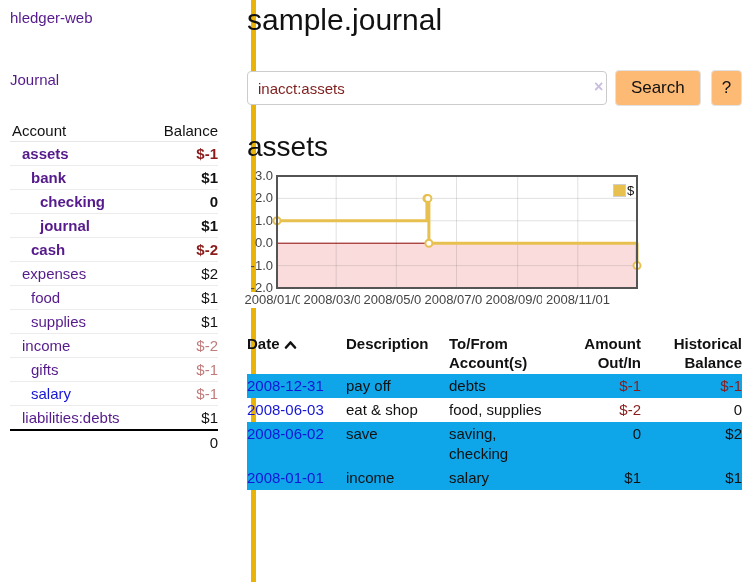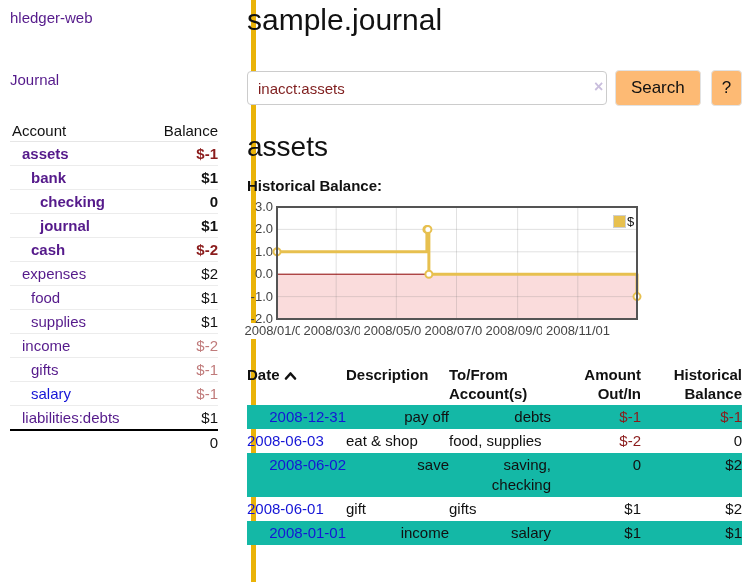--- a/index.html
+++ b/index.html
@@ -62,21 +62,21 @@
             font-size:13px; color:#111; }
   .legend-swatch { width:13px; height:13px; background:#e7c04f; border:1px solid #cfcfcf;
                    display:inline-block; margin-right:1px; }
 
   
   .register { margin-top:18px; width:495px; border-collapse:collapse; font-size:15px; }
   .register th { font-weight:bold; text-align:left; vertical-align:top; padding:2px 0;
                  line-height:19px; }
   .register th.r, .register td.r { text-align:right; }
   .register td { padding:2px 0; line-height:20px; vertical-align:top; }
-  .register tr.stripe td { background:#14b8a6;text-align:right; }
+  .register tr.stripe td { background:#0ea5e9; }
   .col-date{width:99px} .col-desc{width:103px} .col-tofrom{width:117px}
   .col-amount{width:75px} .col-balance{width:101px; padding-right:4px;}
   .tofrom-inner { width:102px; }
   .sort-icon { display:inline-block; vertical-align:-1px; margin-left:4px; }
 </style>
 </head>
 <body>
 
 <div class="sidebar">
   <a class="brand purple">hledger-web</a>
@@ -150,21 +150,20 @@
   <h1 class="page-title">sample.journal</h1>
 
   <div class="search-row">
     <input class="search-input" type="text" value="inacct:assets" style="">
     <span class="clear-x">×</span>
     <button class="btn">Search</button>
     <button class="btn help">?</button>
   </div>
 
   <h2 class="account-title">assets</h2>
-  <div class="chart-heading">Historical Balance:</div>
 
   <div class="chart-wrap">
     <span class="ylab yt0">3.0</span>
     <span class="ylab yt1">2.0</span>
     <span class="ylab yt2">1.0</span>
     <span class="ylab yt3">0.0</span>
     <span class="ylab yt4">-1.0</span>
     <span class="ylab yt5">-2.0</span>
 
     <svg class="chart-svg" width="398" height="116">
@@ -238,29 +237,20 @@
       </tr>
       <tr class="stripe">
         <td><a class="blue">2008-06-02</a></td>
         <td>save</td>
         <td>
             <div class="tofrom-inner">saving, checking</div>
           </td>
         <td class="r">0</td>
         <td class="r">$2</td>
       </tr>
-      <tr>
-        <td><a class="blue">2008-06-01</a></td>
-        <td>gift</td>
-        <td>
-            <div class="tofrom-inner">gifts</div>
-          </td>
-        <td class="r">$1</td>
-        <td class="r">$2</td>
-      </tr>
       <tr class="stripe">
         <td><a class="blue">2008-01-01</a></td>
         <td>income</td>
         <td>
             <div class="tofrom-inner">salary</div>
           </td>
         <td class="r">$1</td>
         <td class="r">$1</td>
       </tr>
     </tbody>

